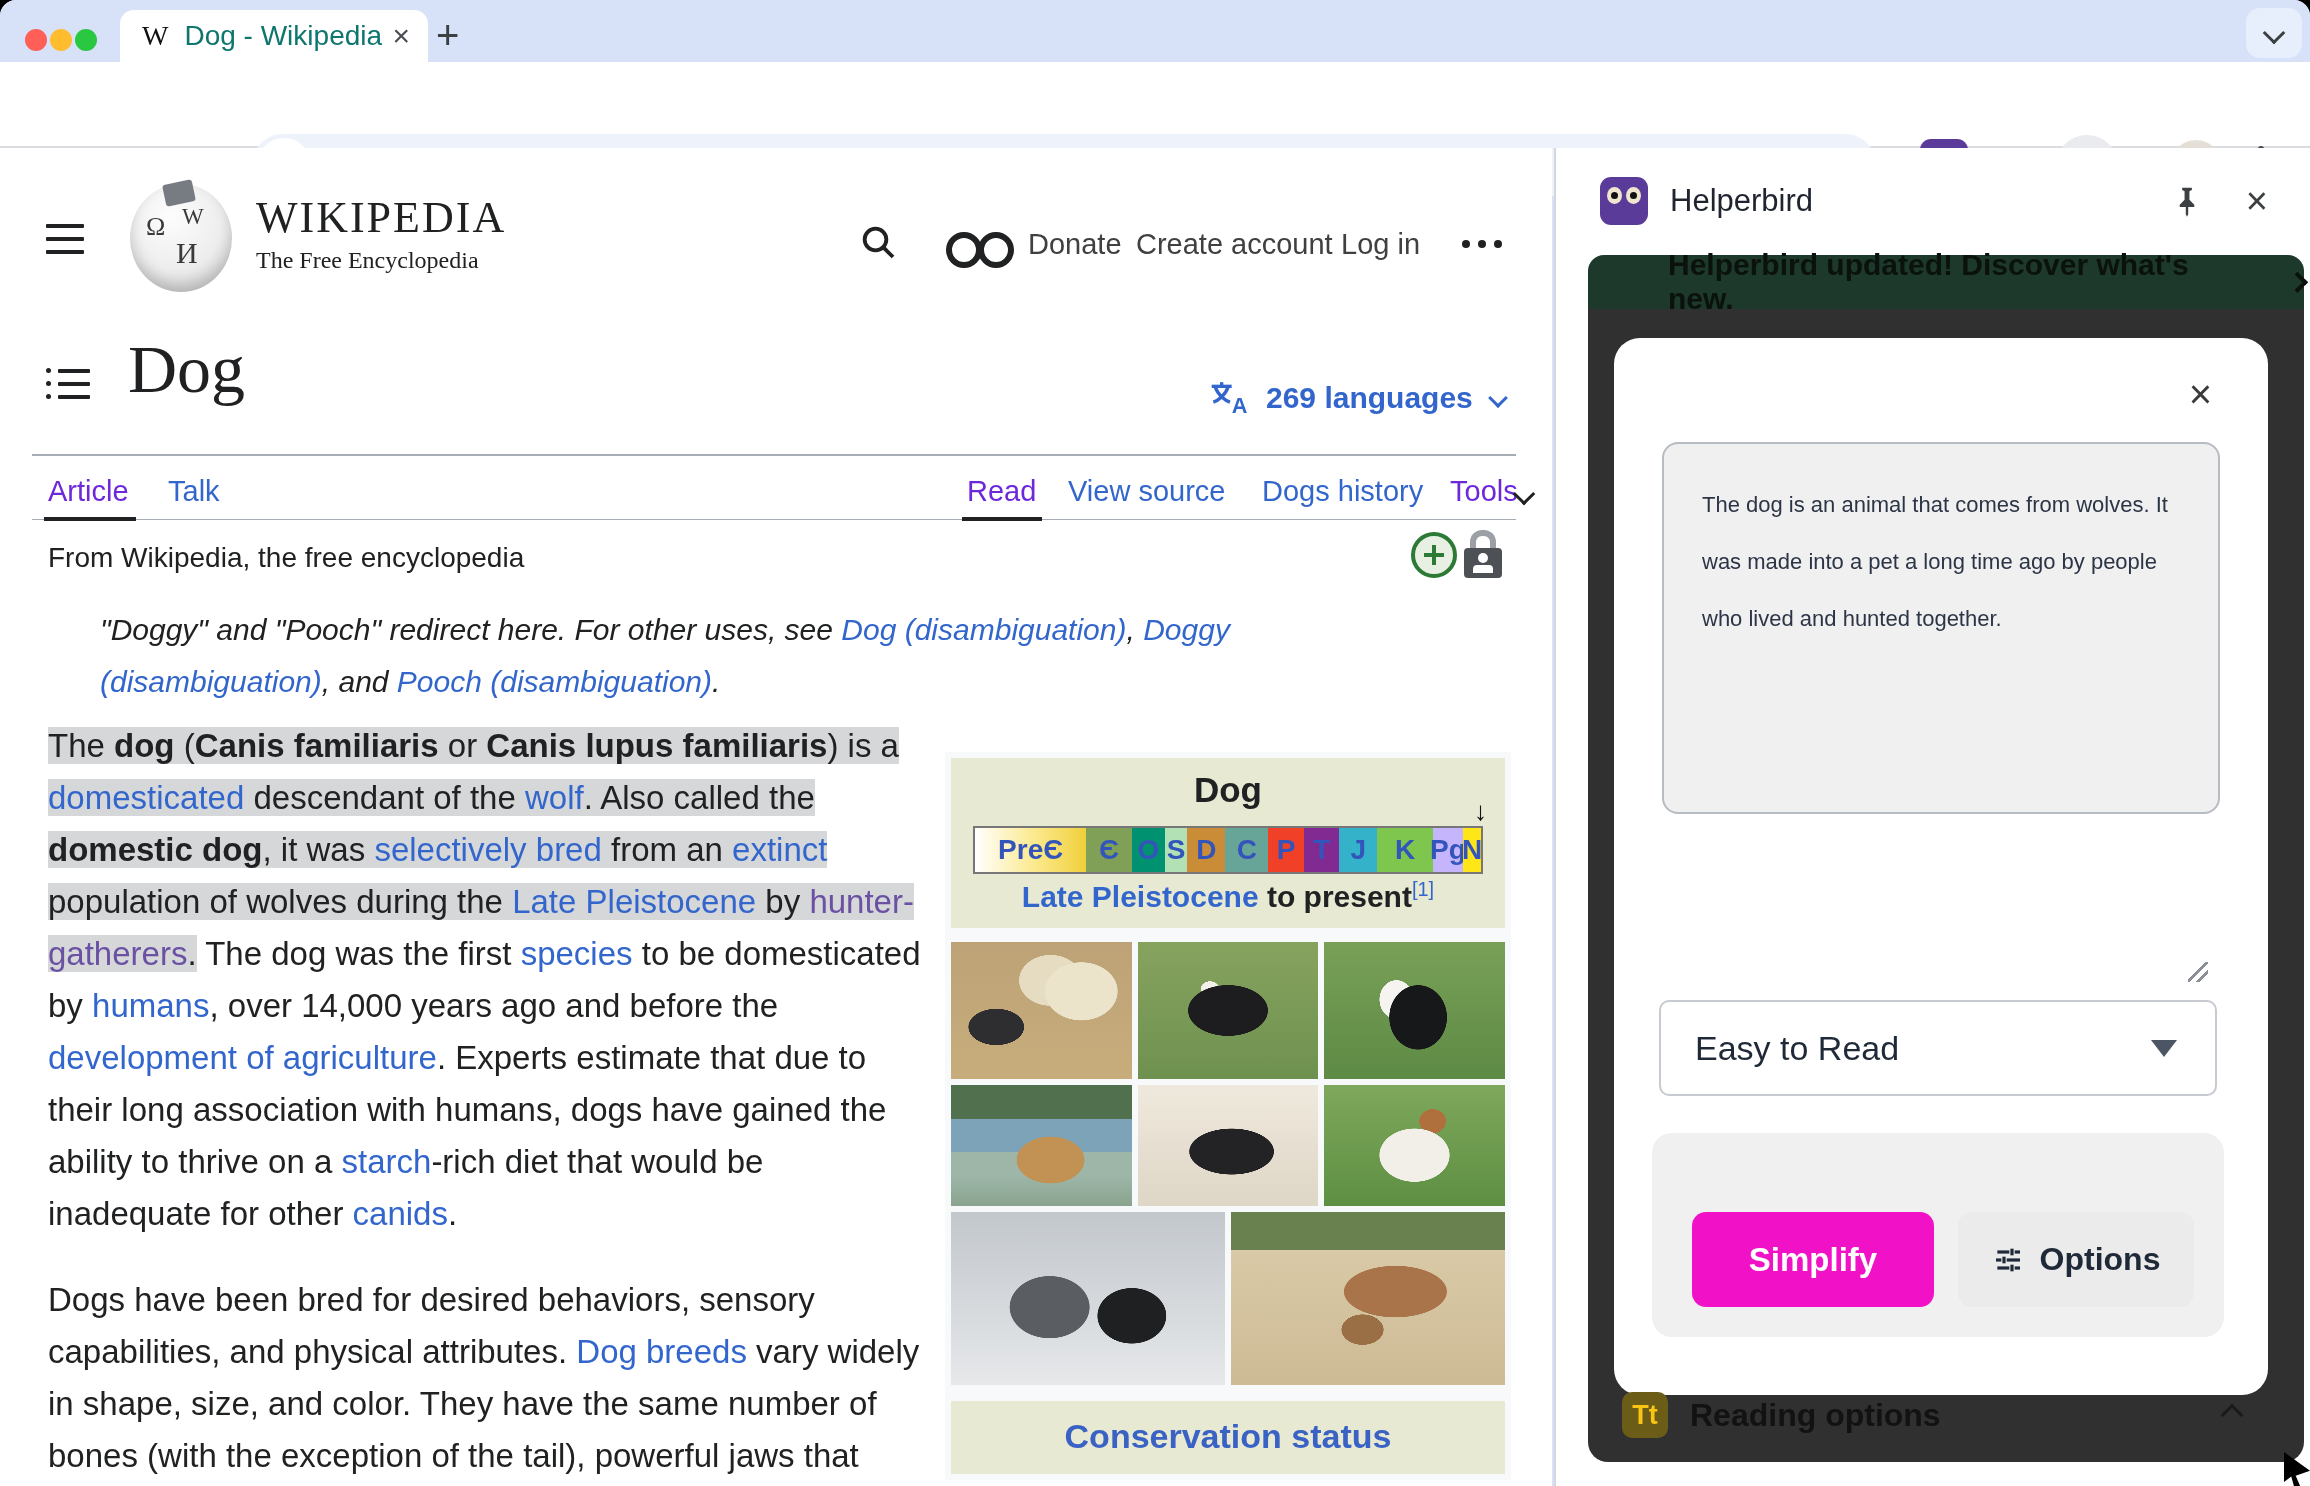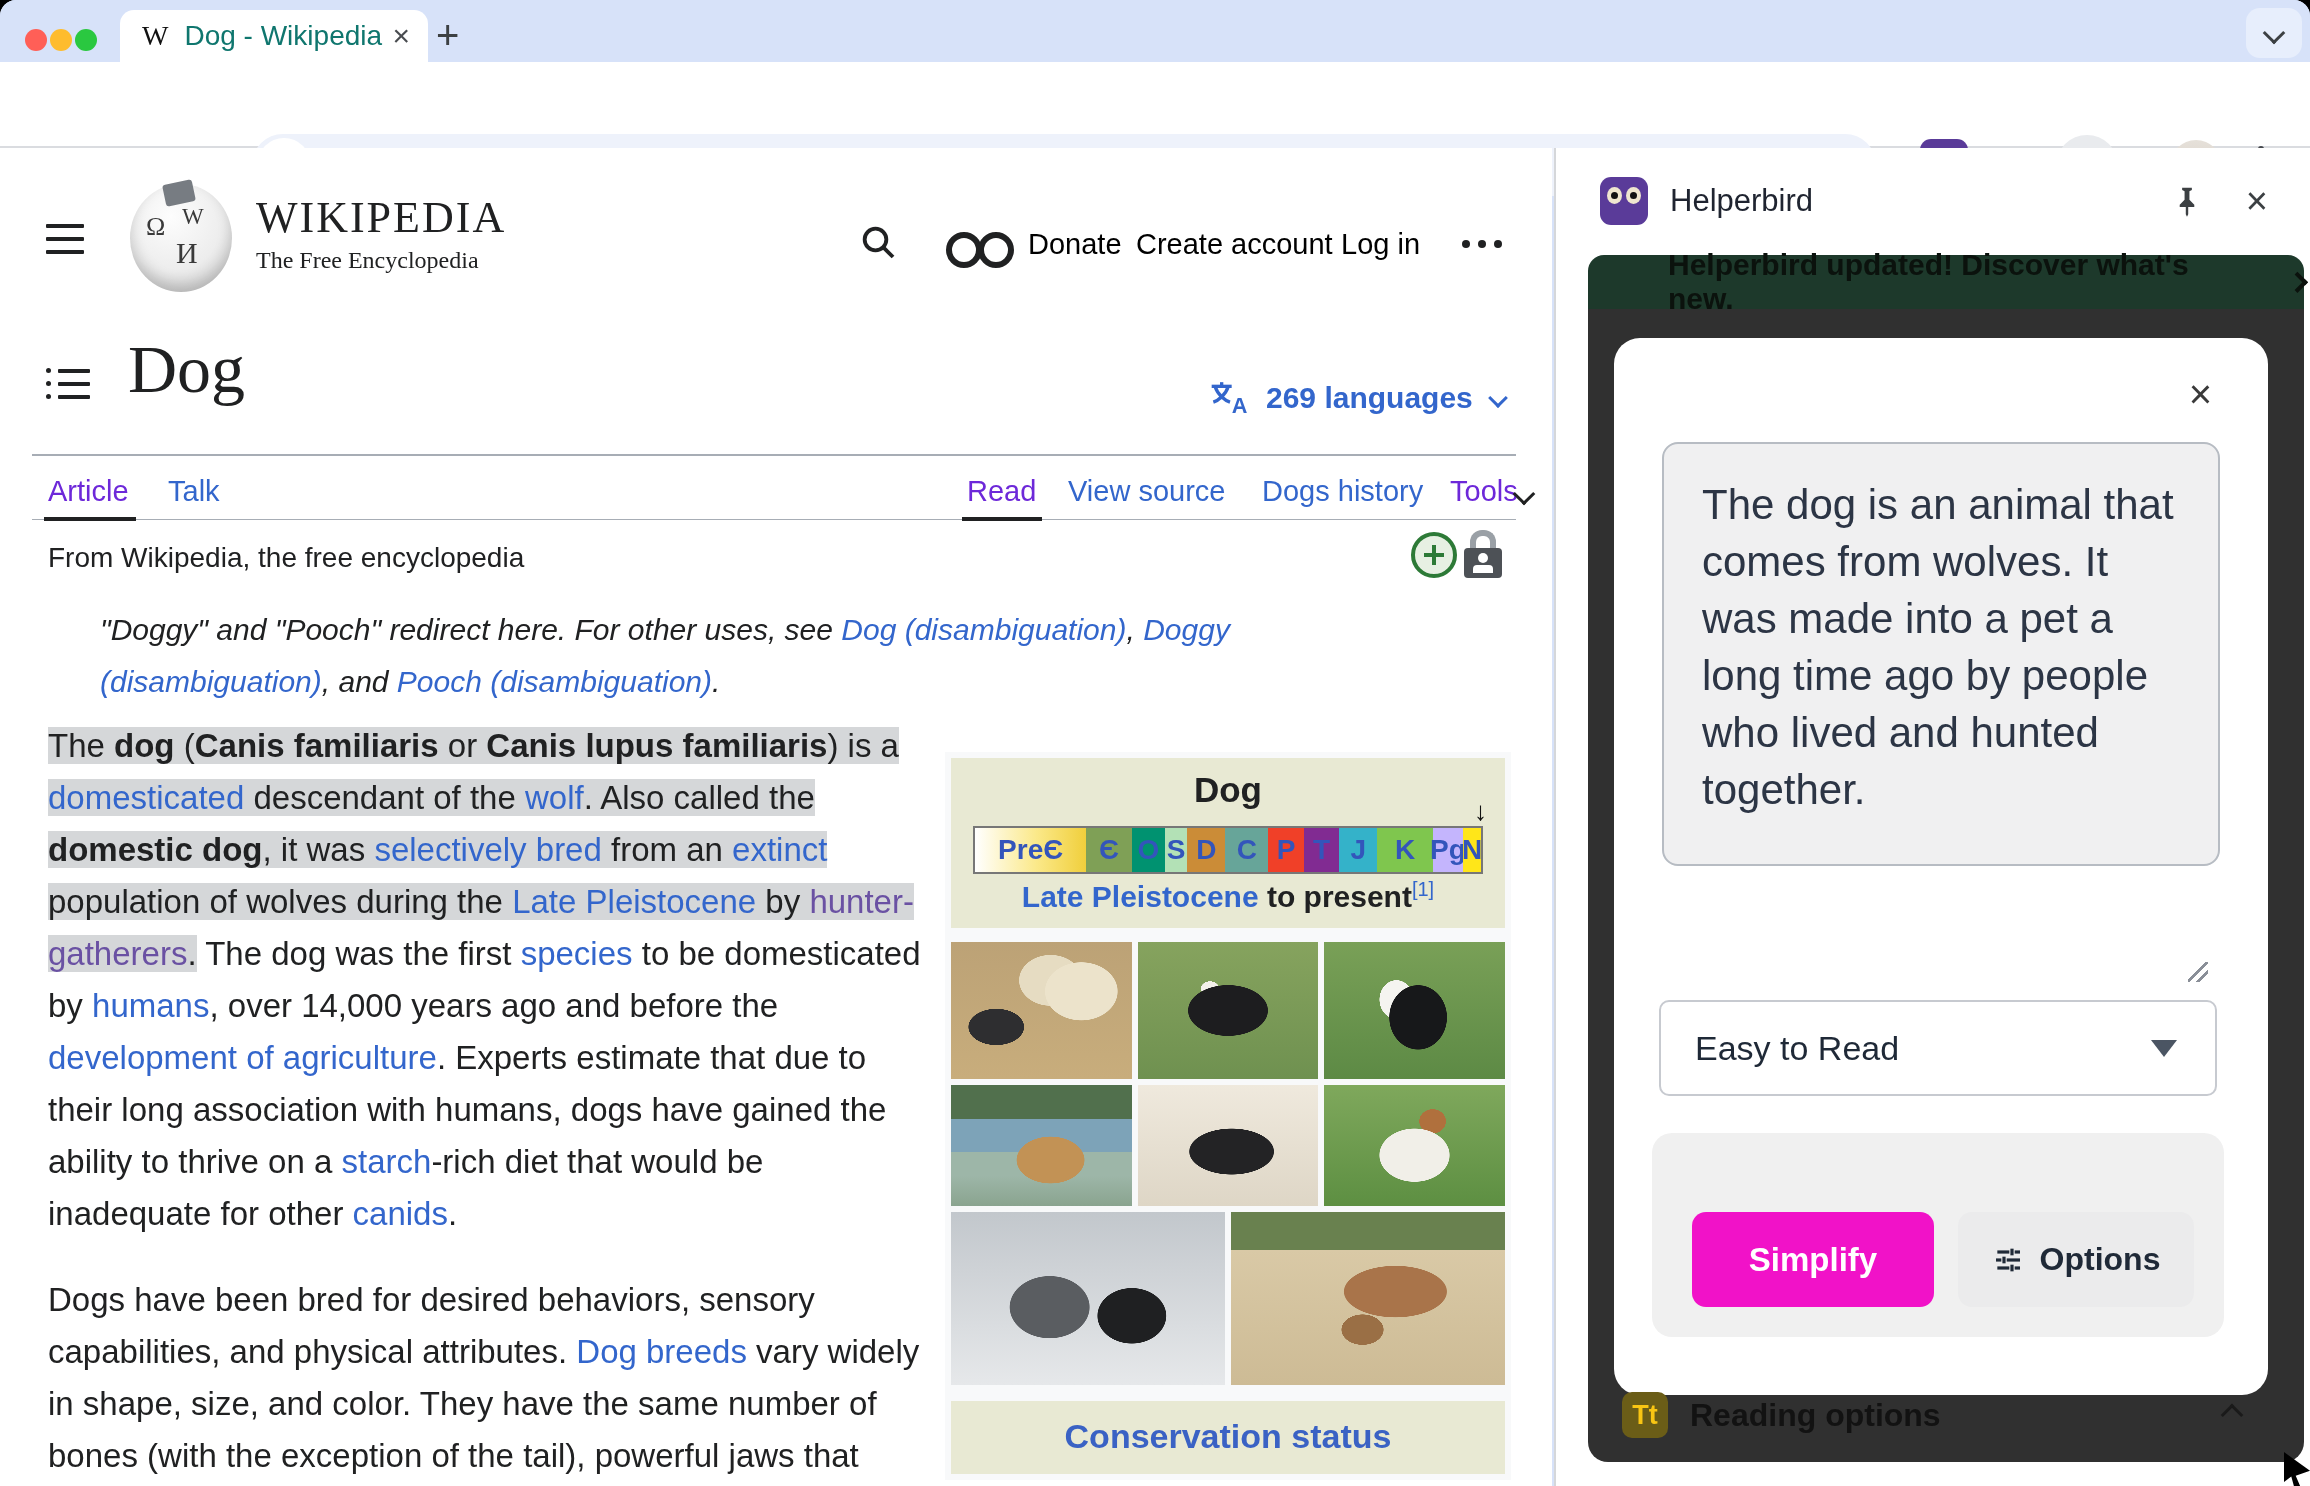--- a/index.html
+++ b/index.html
@@ -48,21 +48,21 @@
   .globe{position:absolute;left:130px;top:36px;width:102px;height:108px;border-radius:50%;background:radial-gradient(circle at 40% 30%,#fdfdfd,#ededed 55%,#cfcfcf);box-shadow:inset 0 -8px 14px rgba(0,0,0,.18);font-family:"Liberation Serif",serif;color:#3a3a3a;}
   .globe .pc{position:absolute;left:34px;top:-2px;width:30px;height:22px;background:#777c82;border-radius:3px;transform:rotate(-12deg);}
   .globe b{position:absolute;font-weight:normal;}
   .wordmark{position:absolute;left:256px;top:44px;font-family:"Liberation Serif",serif;color:#202122;}
   .wordmark .wm{font-size:44px;letter-spacing:2px;}
   .wordmark .tg{font-size:24px;margin-top:4px;}
   .wsearch{position:absolute;left:858px;top:74px;color:#202122;}
   .oo{position:absolute;left:946px;top:84px;display:flex;}
   .oo i{width:24px;height:24px;border:6px solid #202122;border-radius:50%;}
   .oo i + i{margin-left:-4px;}
-  .navlink{position:absolute;top:80px;font-size:29px;color:#000000;}
+  .navlink{position:absolute;top:80px;font-size:29px;color:#404040;}
   .wdots{position:absolute;left:1462px;top:92px;display:flex;gap:8px;}
   .wdots i{width:8px;height:8px;border-radius:50%;background:#202122;}
 
   .tocicon{position:absolute;left:46px;top:220px;width:44px;}
   .tocicon .r{display:flex;align-items:center;margin-bottom:8px;}
   .tocicon .d{width:5px;height:5px;border-radius:50%;background:#202122;margin-right:7px;}
   .tocicon .l{height:4px;background:#202122;flex:1;border-radius:1px;}
   .pagetitle{position:absolute;left:128px;top:182px;font-family:"Liberation Serif",serif;font-size:68px;color:#202122;}
   .langs{position:absolute;left:1208px;top:230px;display:flex;align-items:center;color:#3366cc;font-size:30px;font-weight:600;}
   .langs .chev{margin-left:18px;width:11px;height:11px;}
@@ -133,21 +133,21 @@
   .owl{position:relative;width:48px;height:48px;border-radius:11px;background:#5a3b99;margin-left:44px;}
   .sp-title{font-size:31px;color:#1f2430;margin-left:22px;flex:1;}
   .pinicon{margin-right:44px;color:#3c4043;}
   .sp-x{font-size:38px;color:#3c4043;margin-right:42px;}
   .banner{position:absolute;left:32px;top:107px;width:716px;height:54px;border-radius:16px 16px 0 0;background:#1d392b;display:flex;align-items:center;}
   .banner .btx{font-size:30px;font-weight:bold;color:#0b120d;margin-left:80px;}
   .banner .chev{color:#0b120d;margin-left:54px;width:11px;height:11px;border-width:4px;}
   .darkbody{position:absolute;left:32px;top:161px;width:716px;height:1153px;background:#303030;border-radius:0 0 20px 20px;}
   .card{position:absolute;left:26px;top:29px;width:654px;height:1057px;background:#fff;border-radius:26px;}
   .card-x{position:absolute;right:56px;top:34px;font-size:40px;color:#3a3a3a;}
-  .hb-textarea{position:absolute;left:48px;top:104px;width:558px;height:424px;background:#f0f0f1;border:2px solid #b7bcc3;border-radius:16px;box-sizing:border-box;padding:32px 38px;font-size:42px;line-height:57px;color:#2c3545;font-family:"Liberation Sans",sans-serif;}
+  .hb-textarea{position:absolute;left:48px;top:104px;width:558px;height:372px;background:#f0f0f1;border:2px solid #b7bcc3;border-radius:16px;box-sizing:border-box;padding:32px 38px;font-size:22px;line-height:57px;color:#2c3545;font-family:"Liberation Sans",sans-serif;}
   .resizer{position:absolute;left:574px;top:624px;width:20px;height:20px;background:linear-gradient(135deg,transparent 0 45%,#8a8f98 45% 55%,transparent 55% 70%,#8a8f98 70% 80%,transparent 80%);}
   .hb-select{position:absolute;left:45px;top:662px;width:558px;height:96px;background:#fff;border:2px solid #c7cad0;border-radius:10px;box-sizing:border-box;display:flex;align-items:center;}
   .hb-select .val{font-size:34px;color:#1f2937;margin-left:34px;flex:1;}
   .hb-select .caret{width:0;height:0;border-left:13px solid transparent;border-right:13px solid transparent;border-top:17px solid #4b5563;margin-right:38px;}
   .graybox{position:absolute;left:38px;top:795px;width:572px;height:204px;background:#f0f0f0;border-radius:20px;}
   .simplify{position:absolute;left:40px;top:79px;width:242px;height:95px;border-radius:14px;background:#f112c8;color:#fff;font-size:33px;font-weight:bold;display:flex;align-items:center;justify-content:center;}
   .optionsbtn{position:absolute;left:306px;top:79px;width:236px;height:95px;border-radius:14px;background:#ebebec;color:#1f2937;font-size:32px;font-weight:600;display:flex;align-items:center;justify-content:center;gap:16px;}
   .readrow{position:absolute;left:34px;bottom:16px;width:648px;height:62px;display:flex;align-items:center;}
   .ttbadge{width:46px;height:46px;border-radius:10px;background:#6b5d17;color:#f9c513;font-weight:bold;font-size:27px;display:flex;align-items:center;justify-content:center;}
   .readlabel{font-size:32px;font-weight:bold;color:#121212;margin-left:22px;flex:1;}

